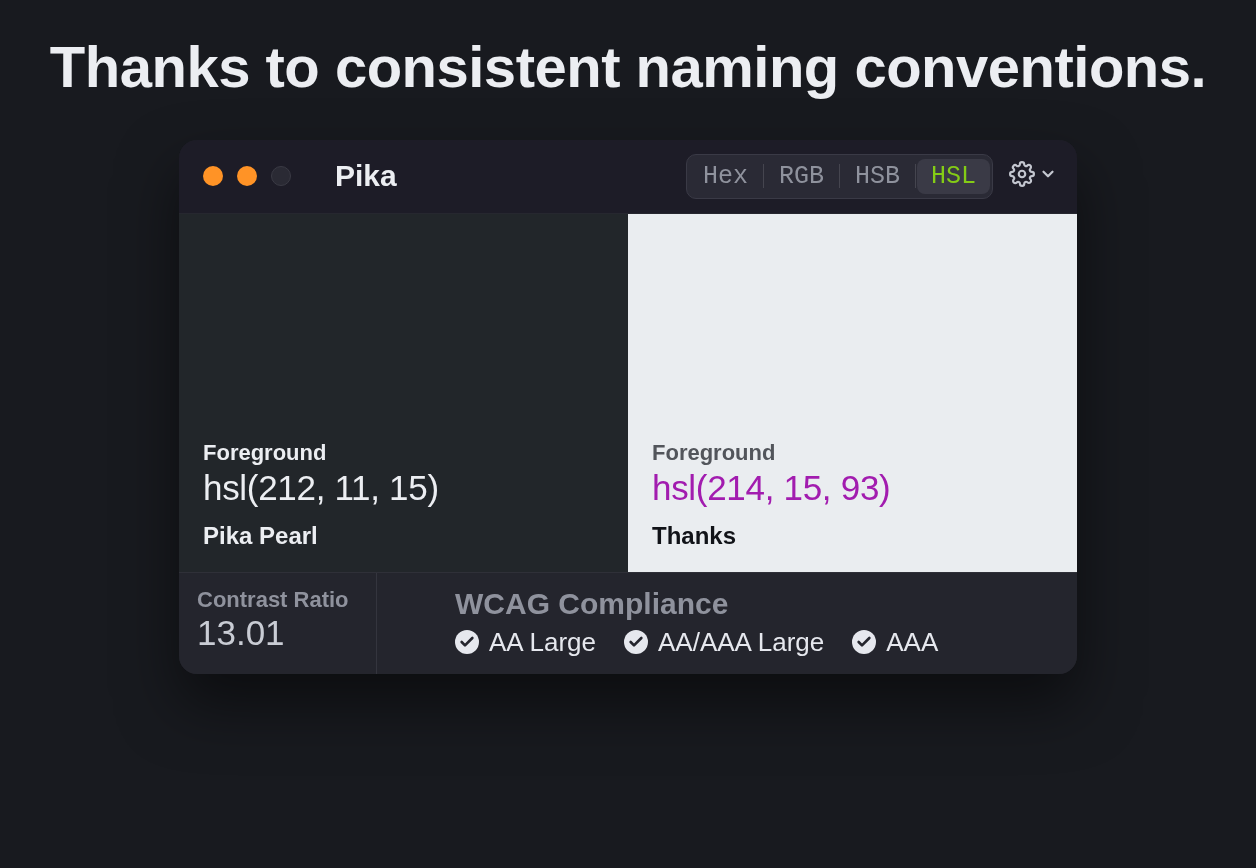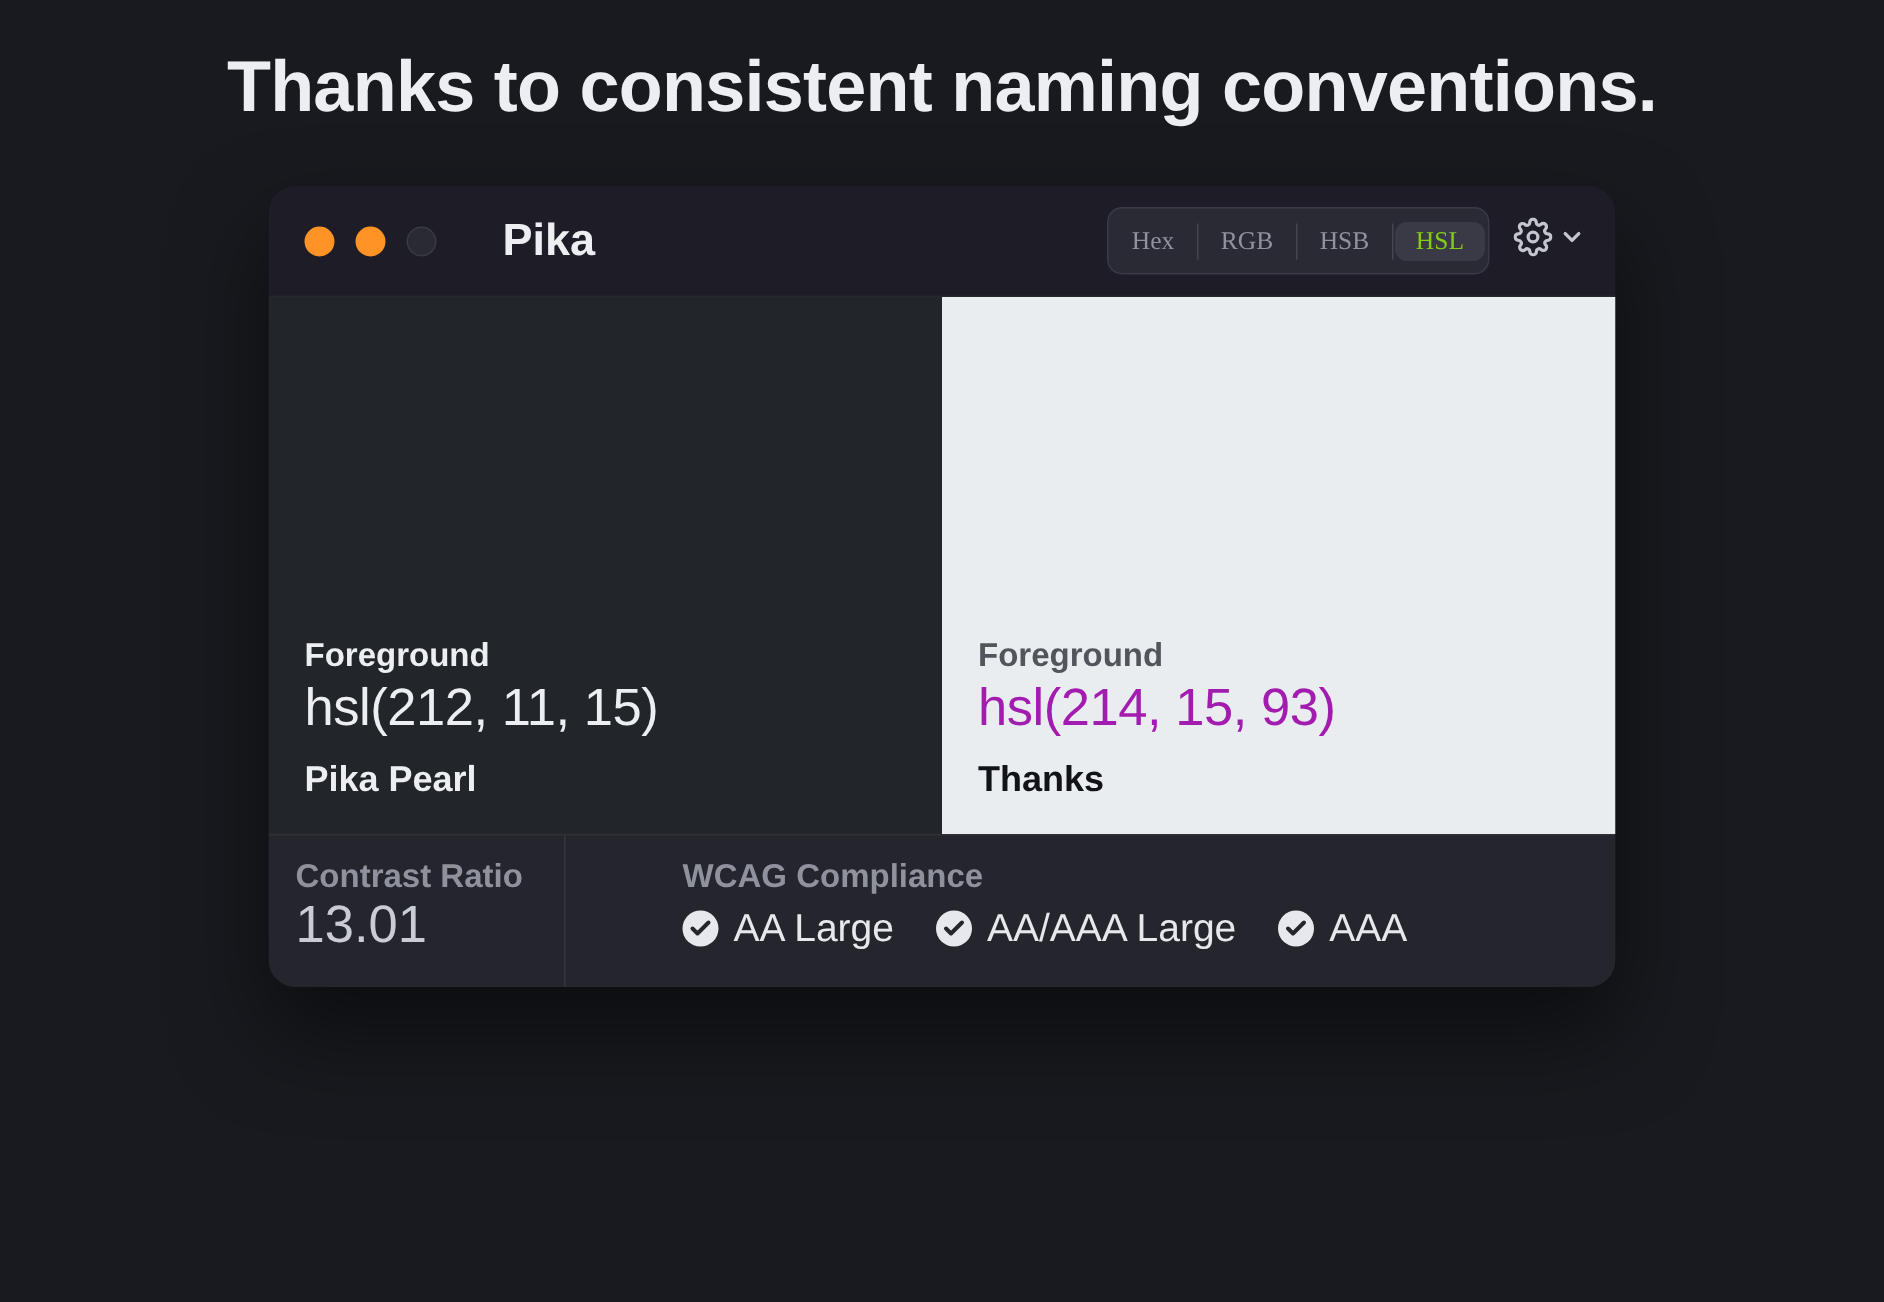--- a/index.html
+++ b/index.html
@@ -11,21 +11,21 @@
     color: #eceef2;
     overflow: hidden;
   }
   .page {
     width: 1256px; height: 868px;
     display: flex;
     flex-direction: column;
     align-items: center;
   }
   h1.headline {
-    font-size: 48px;
+    font-size: 58px;
     font-weight: 600;
     color: #eceef2;
     text-align: center;
     margin: 22px 0 0 0;
     line-height: 1.55;
     letter-spacing: -0.5px;
   }
   .app-window {
     margin-top: 28px;
     width: 898px;
@@ -74,25 +74,25 @@
     background: #2a2a35;
     border: 1px solid #3a3a46;
     border-radius: 10px;
     padding: 2px;
     height: 45px;
   }
   .seg button {
     background: transparent;
     border: none;
     color: #8f929d;
-    font-size: 17px;
+    font-size: 25px;
     font-weight: 500;
     padding: 3px 14px;
     border-radius: 8px;
-    font-family: Liberation Serif, serif;
+    font-family: Liberation Mono, monospace;
     cursor: pointer;
     position: relative;
   }
   .seg button.active {
     background: #3a3a46;
     color: #84cc16;
   }
   .seg .div {
     width: 1px; height: 24px;
     background: #45454f;
@@ -170,21 +170,21 @@
     font-size: 35px;
     font-weight: 500;
     color: #c9ccd4;
     margin-top: 0px;
   }
   .wcag-box {
     flex: 1;
     padding: 14px 26px 0 30px;
   }
   .wcag-box .label {
-    font-size: 22px;
+    font-size: 30px;
     font-weight: 600;
     color: #8f929d;
     margin-bottom: 6px;
   }
   .wcag-row {
     display: flex;
     gap: 28px;
     align-items: center;
   }
   .check-item {

